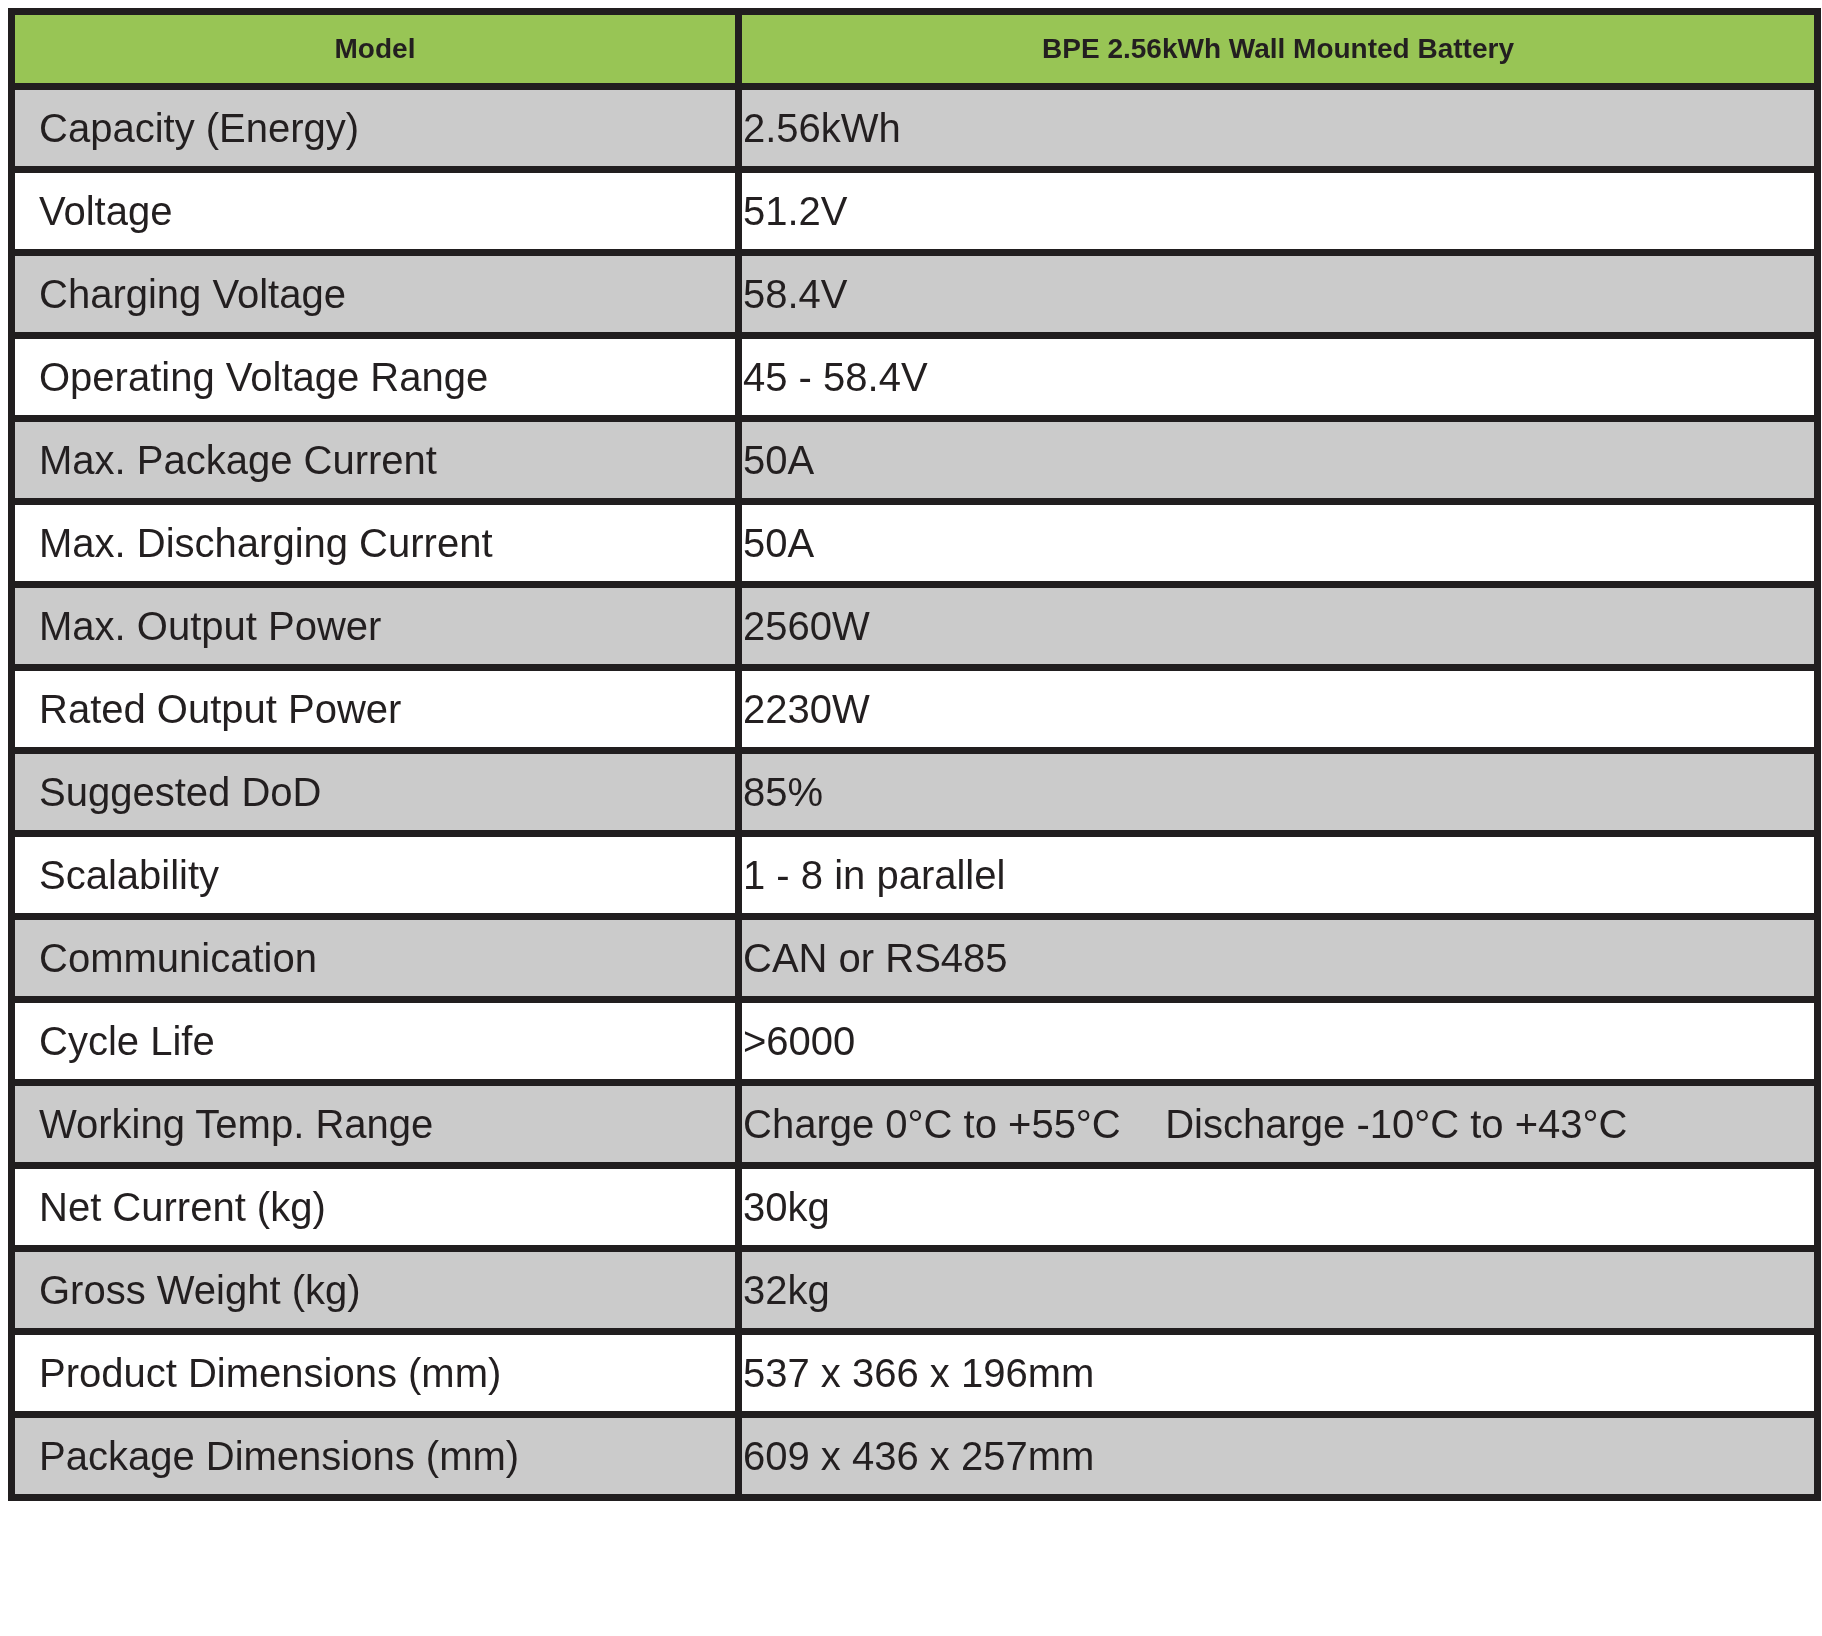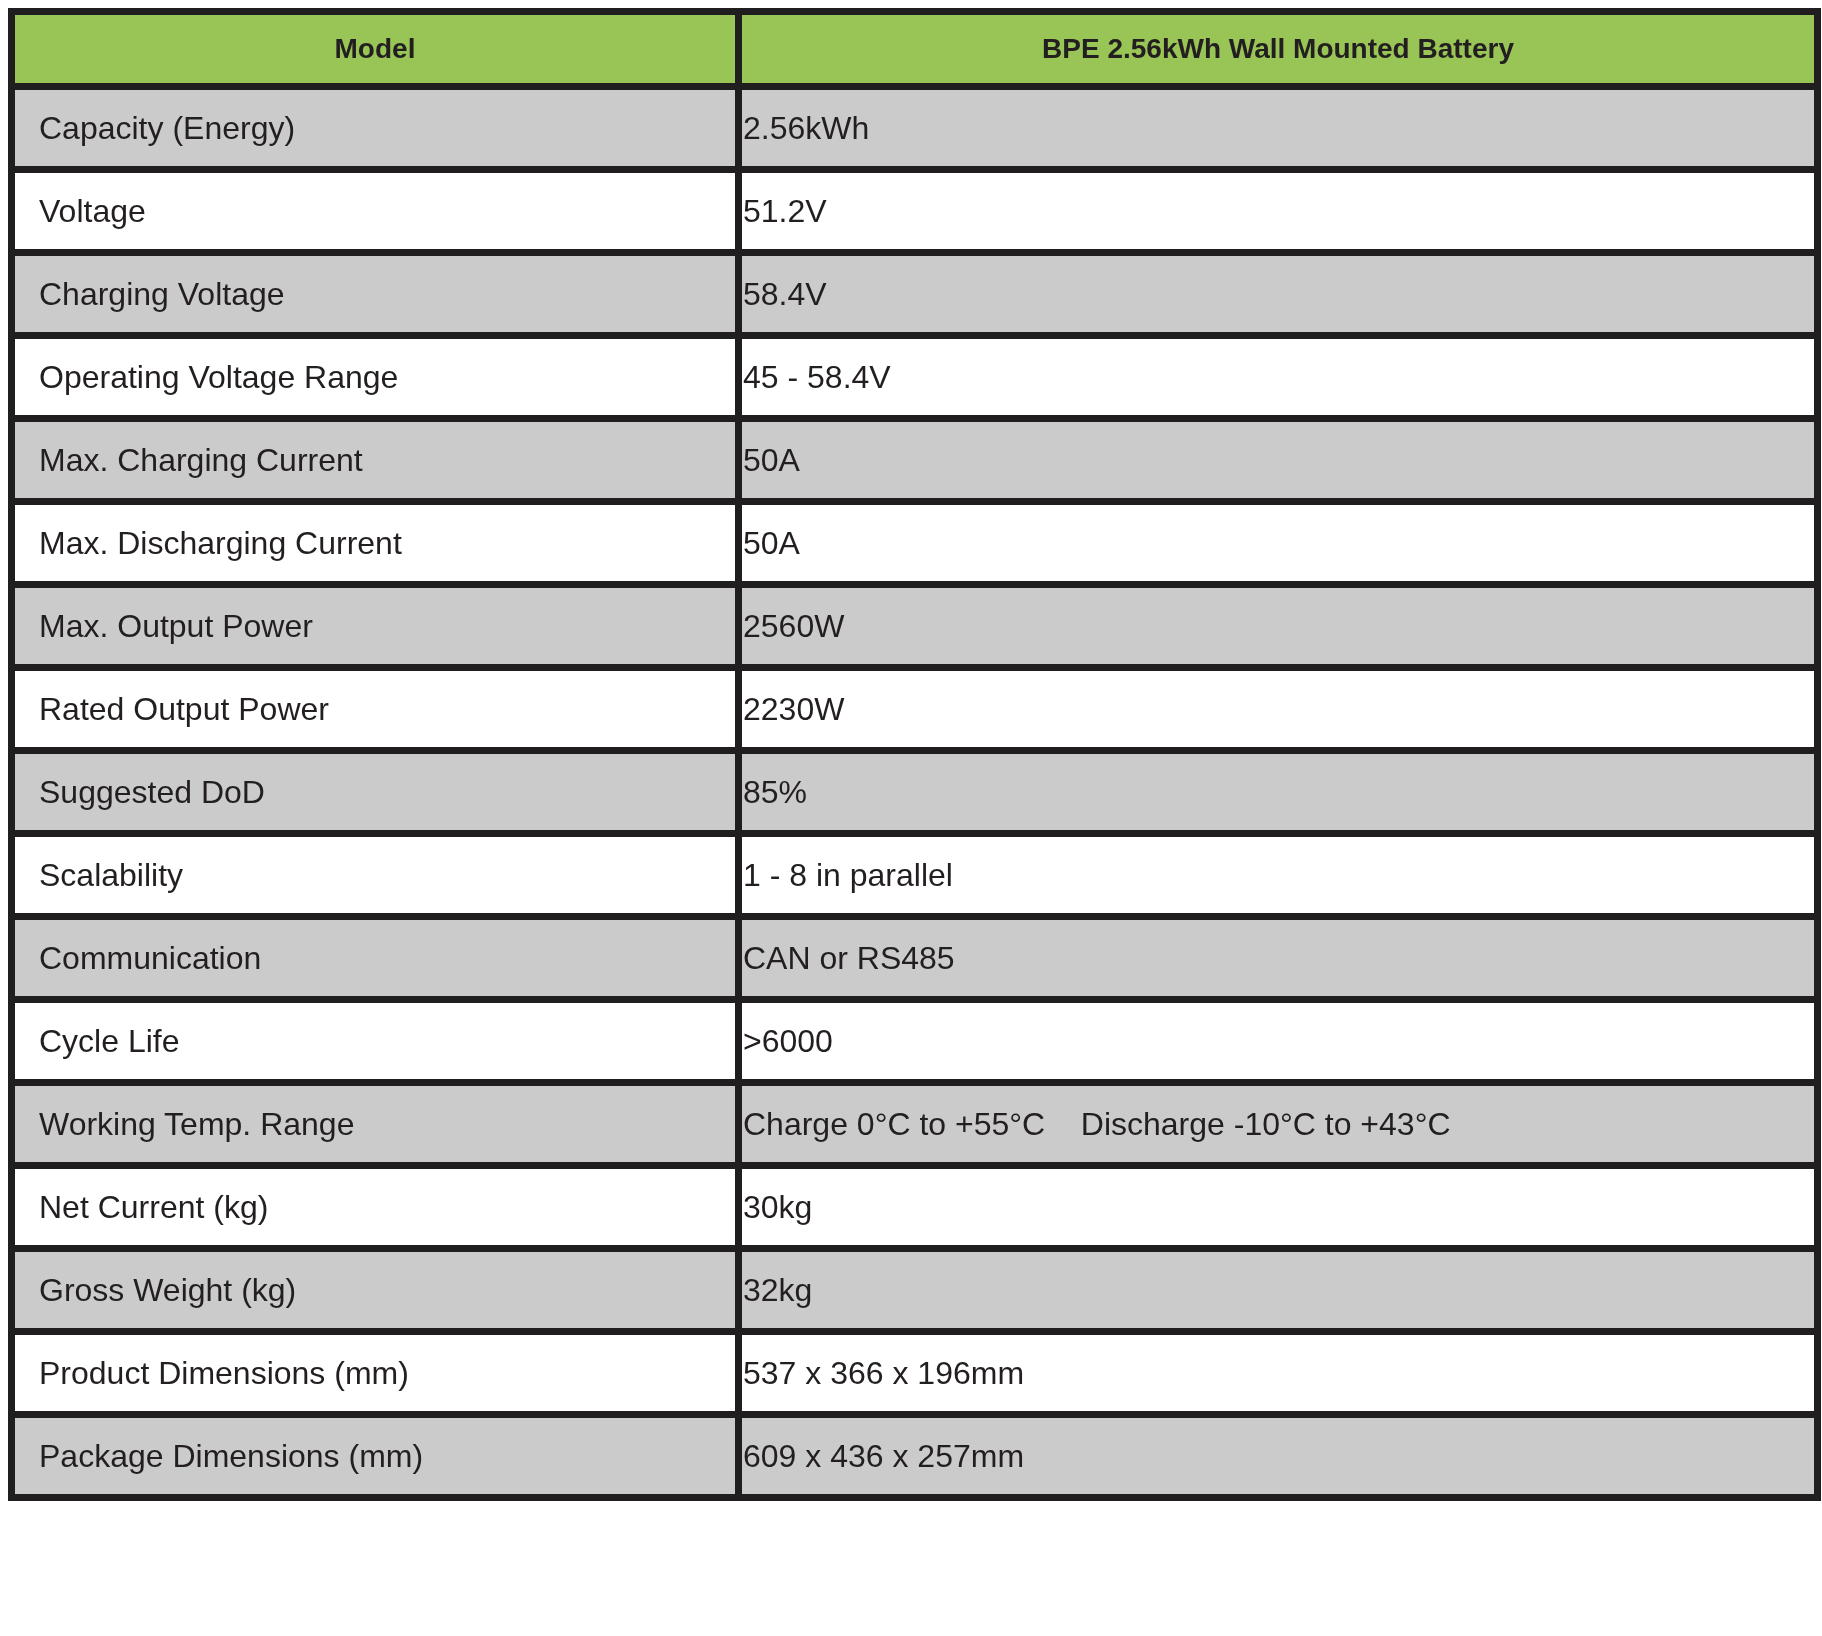--- a/index.html
+++ b/index.html
@@ -35,21 +35,21 @@
   thead th{
     background:var(--header-bg);
     height:66px;
     font-size:28px;
     font-weight:bold;
     text-align:center;
     vertical-align:middle;
   }
   tbody td{
     height:74px;
-    font-size:32px;
+    font-size:40px;
     font-weight:400;
     vertical-align:middle;
   }
   tbody td.label{
     text-align:left;
     padding-left:24px;
   }
   tbody td.value{
     text-align:left;
     white-space:pre-wrap;
@@ -82,21 +82,21 @@
     </tr>
     <tr>
       <td class="label">Charging Voltage</td>
       <td class="value">58.4V</td>
     </tr>
     <tr>
       <td class="label">Operating Voltage Range</td>
       <td class="value">45 - 58.4V</td>
     </tr>
     <tr>
-      <td class="label">Max. Charging Current</td>
+      <td class="label">Max. Package Current</td>
       <td class="value">50A</td>
     </tr>
     <tr>
       <td class="label">Max. Discharging Current</td>
       <td class="value">50A</td>
     </tr>
     <tr>
       <td class="label">Max. Output Power</td>
       <td class="value">2560W</td>
     </tr>

